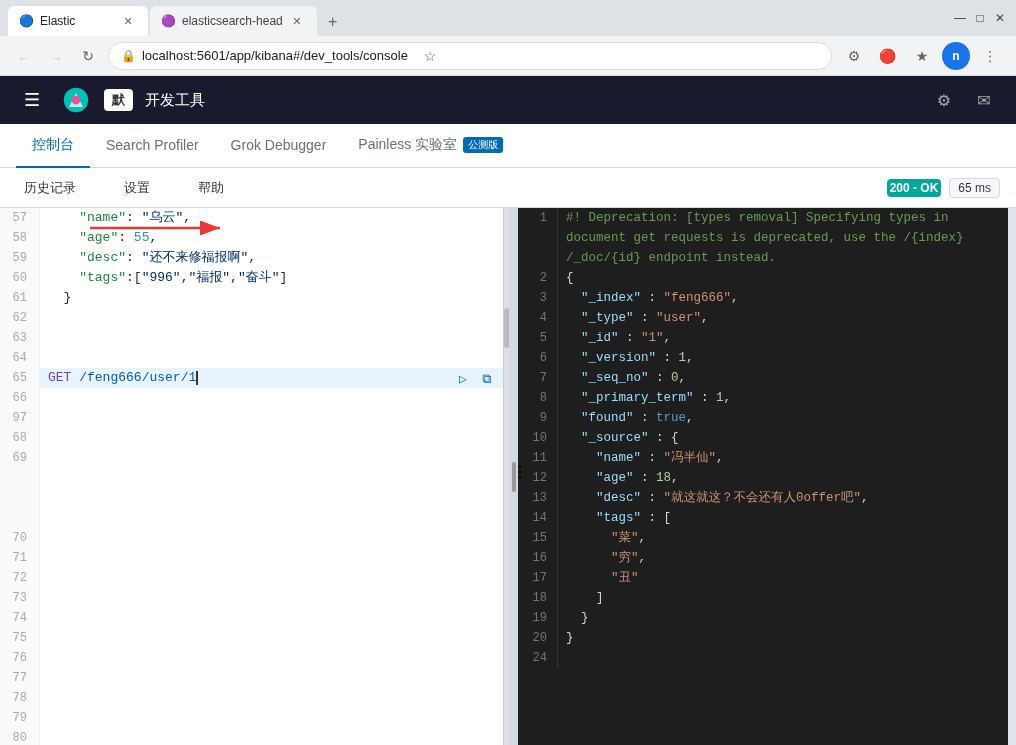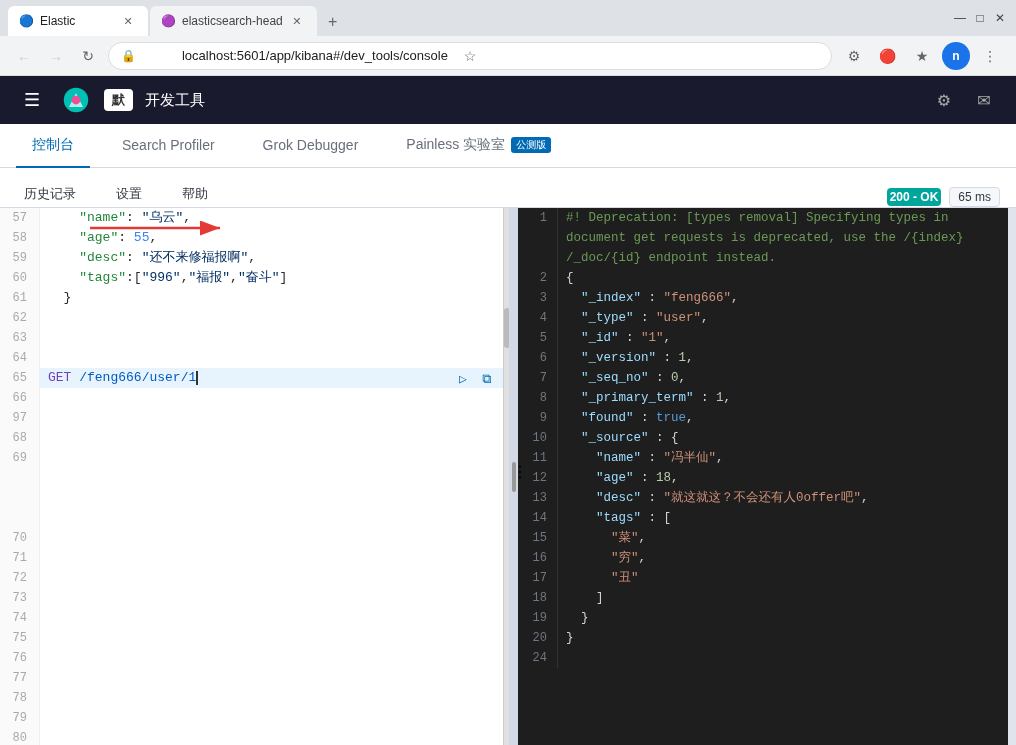--- a/index.html
+++ b/index.html
@@ -106,21 +106,21 @@
       border: 1px solid #ddd;
       border-radius: 20px;
       height: 28px;
       display: flex;
       align-items: center;
       padding: 0 12px;
       gap: 6px;
       font-size: 13px;
     }
     .address-icon { color: #1a73e8; font-size: 12px; }
-    .address-text { color: #202124; font-size: 13px; margin-left: 40px; }
+    .address-text { color: #202124; font-size: 13px; }
     .address-actions {
       display: flex;
       gap: 4px;
       margin-left: 4px;
     }
     .address-action-btn {
       width: 24px;
       height: 24px;
       display: flex;
       align-items: center;
@@ -218,21 +218,21 @@
     }
 
     
     .kibana-tabbar {
       height: 44px;
       background: #fff;
       border-bottom: 1px solid #d3dae6;
       display: flex;
       align-items: flex-start;
       padding: 0 16px;
-      gap: 16px;
+      gap: 0;
       flex-shrink: 0;
     }
     .kibana-tab {
       height: 44px;
       padding: 0 16px;
       display: flex;
       align-items: center;
       font-size: 14px;
       color: #69707d;
       cursor: pointer;
@@ -252,23 +252,23 @@
       border-radius: 3px;
       margin-left: 6px;
     }
 
     
     .kibana-toolbar {
       height: 40px;
       background: #fff;
       border-bottom: 1px solid #d3dae6;
       display: flex;
-      align-items: flex-end;
+      align-items: center;
       padding: 0 16px;
-      gap: 24px;
+      gap: 32px;
       flex-shrink: 0;
     }
     .toolbar-btn {
       font-size: 13px;
       color: #343741;
       cursor: pointer;
       padding: 4px 8px;
       border-radius: 4px;
     }
     .toolbar-status {

